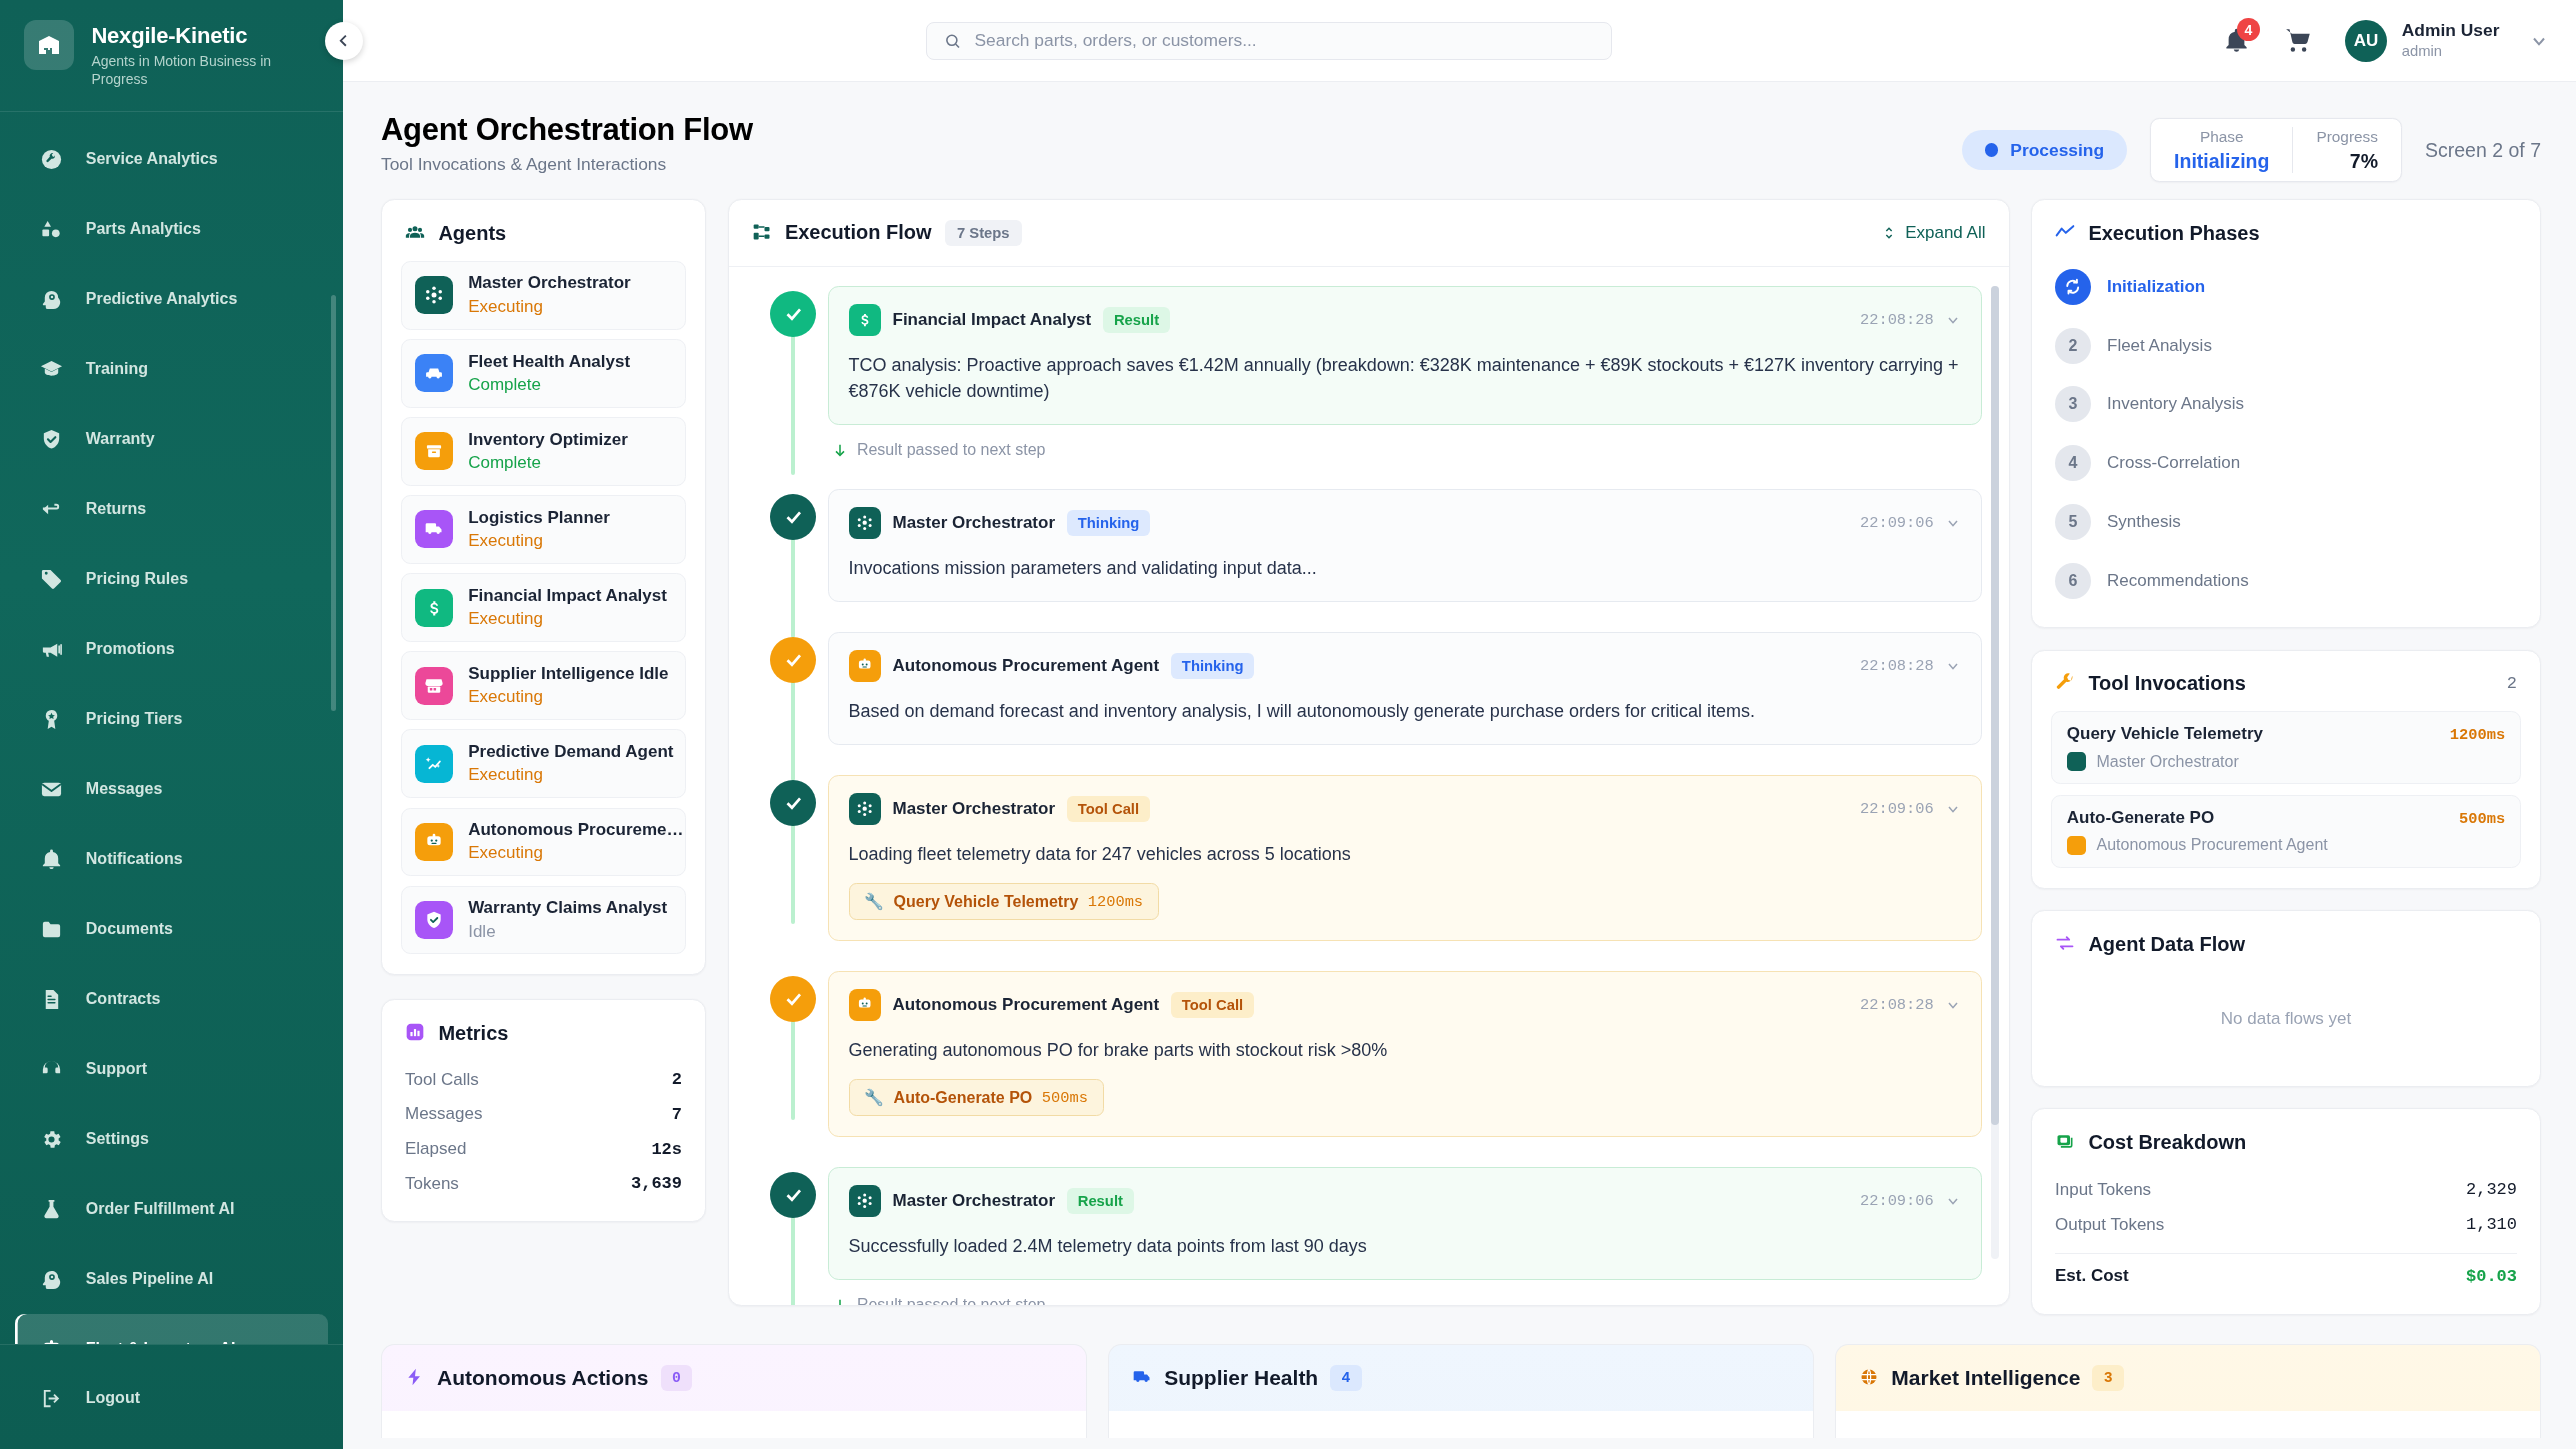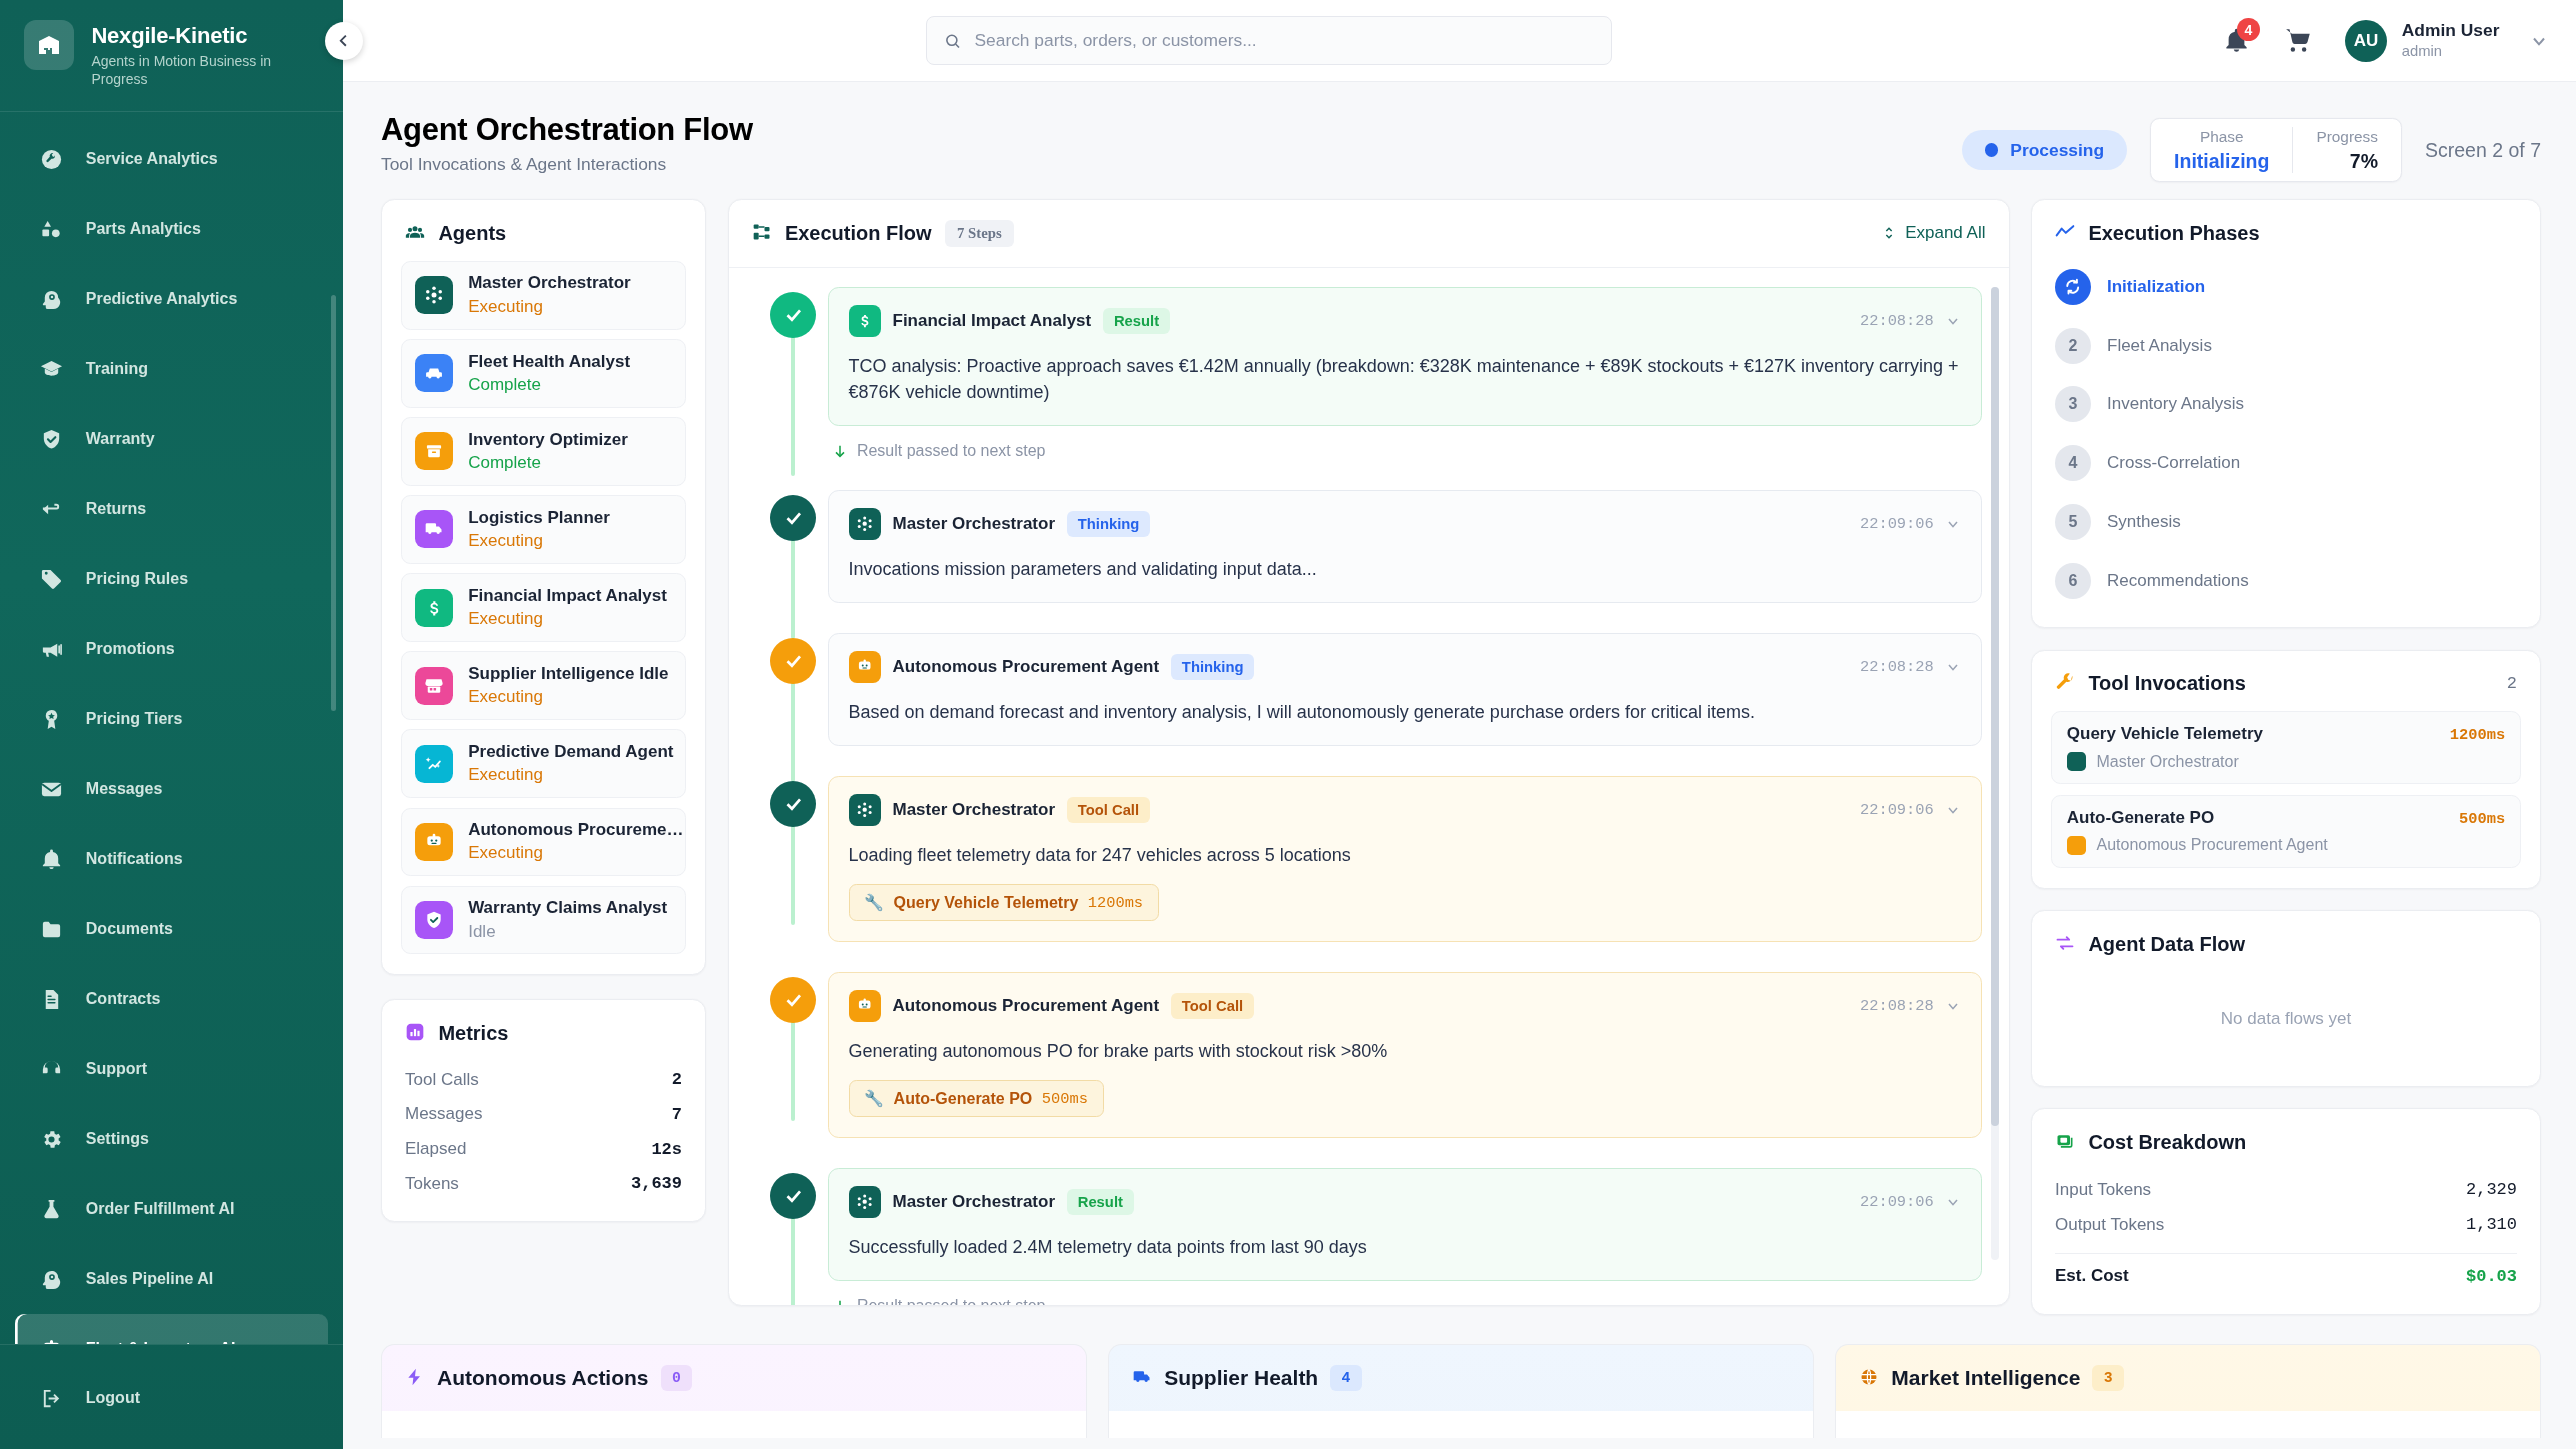--- a/index.html
+++ b/index.html
@@ -64,21 +64,21 @@
   .main { flex: 1 1 auto; height: 1449px; display: flex; flex-direction: column; background: #f7f8fa; overflow: hidden; }
 
   
   .topbar {
     height: 82px; flex: 0 0 82px; background: #ffffff;
     display: flex; align-items: center; padding: 0 27px 0 0;
     border-bottom: 0.7px solid #eceef2;
   }
   .search-wrap { flex: 1 1 auto; display: flex; justify-content: center; }
   .search-box {
-    width: 686px; height: 49px; background: #fafbfc; border: 0.7px solid #e6e8ee;
+    width: 686px; height: 38px; background: #fafbfc; border: 0.7px solid #e6e8ee;
     border-radius: 8px; display: flex; align-items: center; gap: 13.4px; padding: 0 17.4px;
   }
   .search-box svg { width: 18px; height: 18px; stroke: #6b7689; stroke-width: 2.2; fill: none; }
   .search-box input {
     border: none; outline: none; background: transparent; font-size: 17.4px;
     color: #6b7689; font-family: "Liberation Sans", sans-serif; width: 100%;
   }
   .search-box input::placeholder { color: #8b94a6; }
   .top-actions { display: flex; align-items: center; gap: 31px; padding-left: 27px; }
   .icon-btn { position: relative; width: 31px; height: 31px; display: flex; align-items: center; justify-content: center; cursor: pointer; }
@@ -125,21 +125,21 @@
   .col-right { width: 510px; flex: 0 0 510px; display: flex; flex-direction: column; gap: 21.5px; }
 
   .card {
     background: #ffffff; border: 0.7px solid #ebedf1; border-radius: 13.4px;
     box-shadow: 0 0.7px 2px rgba(20,30,50,0.04);
   }
   .card-head { display: flex; align-items: center; gap: 13.4px; padding: 21.5px 23px 16px 23px; }
   .card-title { font-size: 20px; font-weight: 700; color: #121a2a; }
   .card-count-chip {
     background: #f0f2f6; color: #6b7689; font-size: 14.8px; font-weight: 600;
-    padding: 4.7px 12px; border-radius: 6px; font-family: Liberation Serif, serif;
+    padding: 4.7px 12px; border-radius: 6px; font-family: Liberation Sans, sans-serif;
   }
 
   
   .agents-body { padding: 0 19px 20px 19px; display: flex; flex-direction: column; gap: 9.4px; }
   .agent-row {
     display: flex; align-items: center; gap: 14.8px; background: #fafbfc;
     border: 0.7px solid #eef0f4; border-radius: 9.4px; padding: 10.7px 13.4px; cursor: pointer;
   }
   .agent-ico { width: 38px; height: 38px; flex: 0 0 38px; border-radius: 9.4px; display: flex; align-items: center; justify-content: center; }
   .agent-ico svg { width: 20px; height: 20px; fill: #ffffff; }

